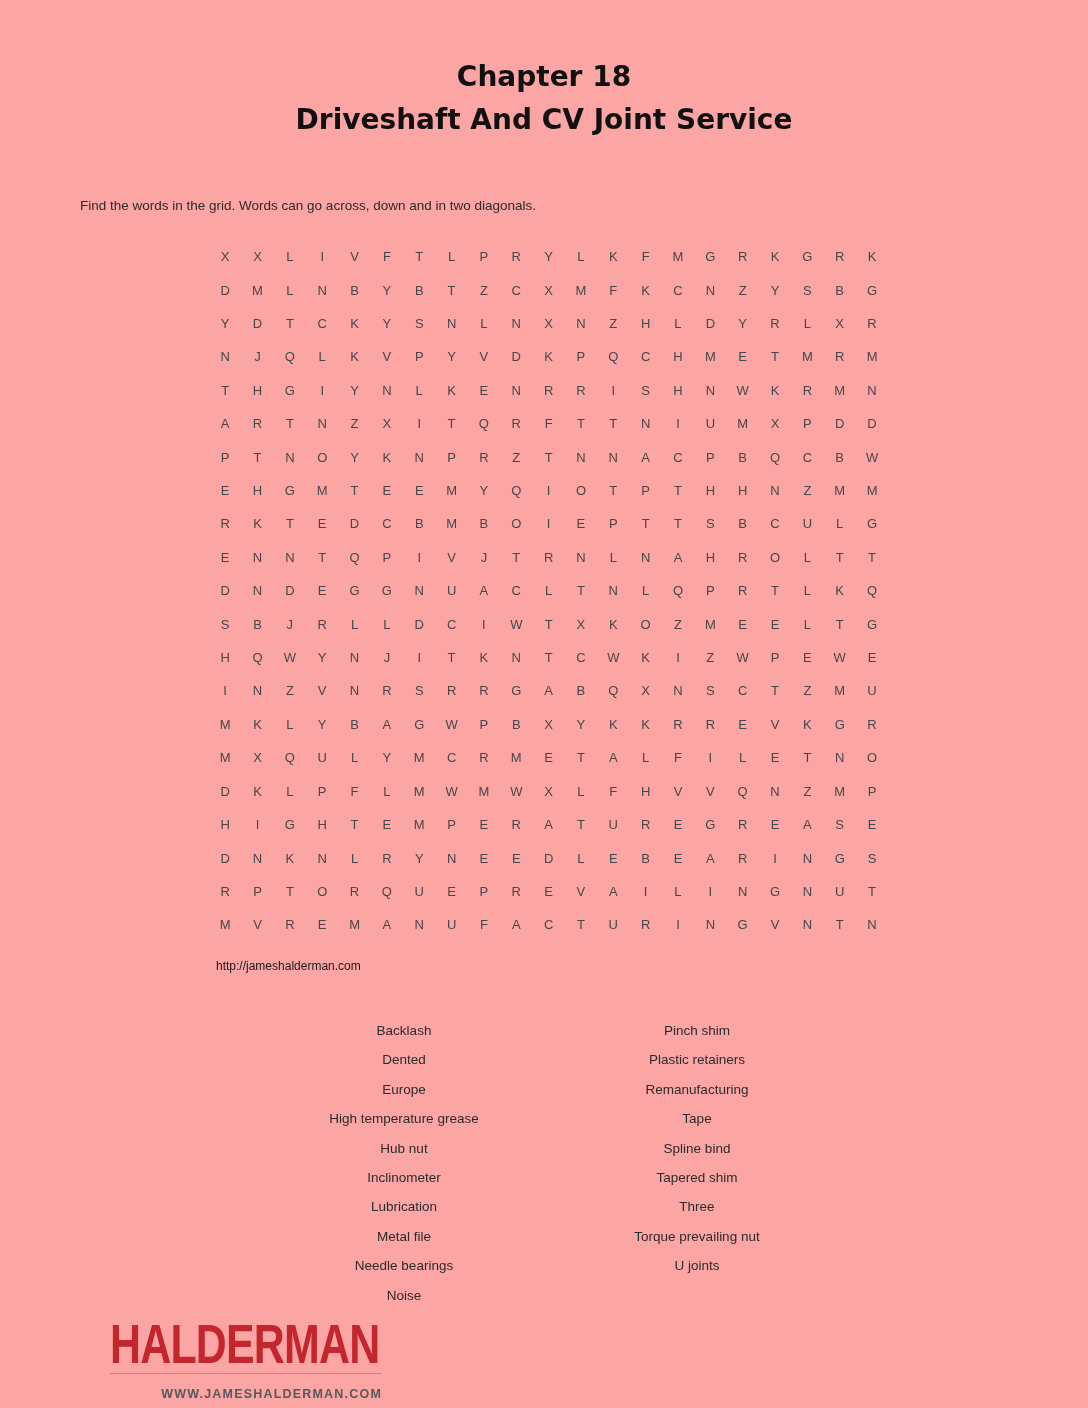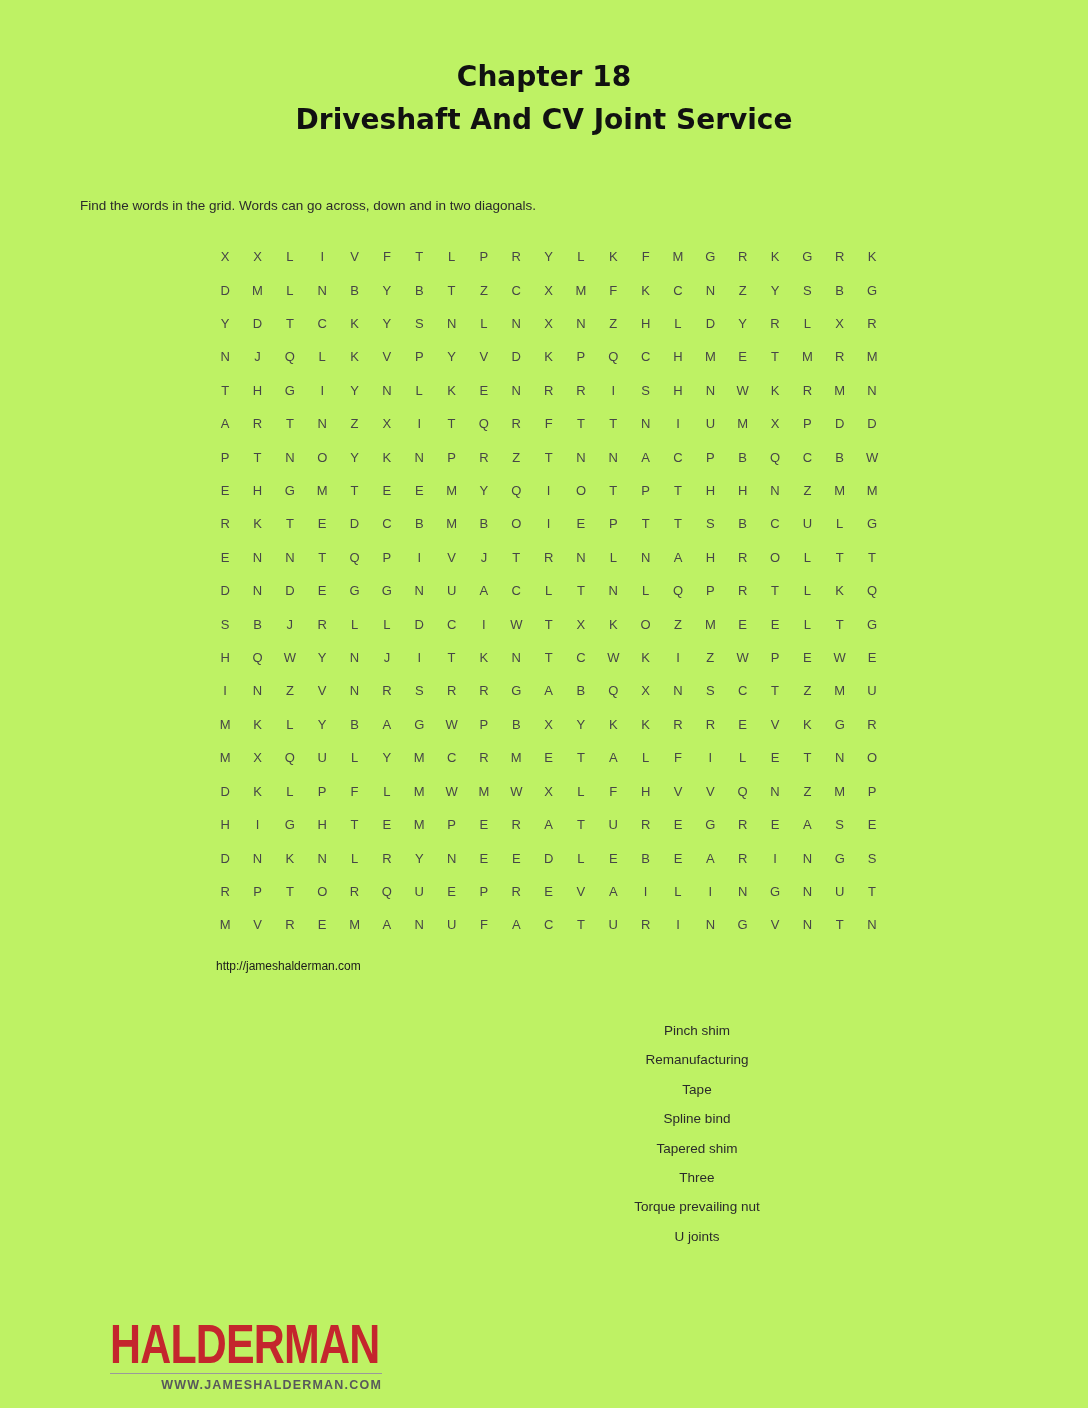--- a/index.html
+++ b/index.html
@@ -1,20 +1,20 @@
 <!DOCTYPE html>
 <html style="--logo-color: #c4262d; --logo-text-color: #58595b;"><head>
 <meta charset="utf-8">
 <style>
   html, body { margin: 0; padding: 0; background: #ffffff; }
   .page {
     position: relative;
     width: 1088px;
     height: 1408px;
-    background: #bef264;
+    background: #fca5a5;
     overflow: hidden;
     font-family: "Liberation Sans", sans-serif;
   }
   .title-block {
     position: absolute;
     top: 55px;
     left: 0;
     width: 100%;
     text-align: center;
     font-family: "DejaVu Sans", sans-serif;
@@ -85,21 +85,21 @@
     border-top: 1px solid #9a9a9a;
     margin-top: 3px;
   }
   .logo-url {
     width: 272px;
     text-align: right;
     font-size: 12.5px;
     font-weight: bold;
     letter-spacing: 1.2px;
     color: var(--logo-text-color, #58595b);
-    margin-top: 4px;
+    margin-top: 13px;
     white-space: nowrap;
   }
 </style>
 </head>
 <body>
 
 <div class="page">
 
   <div class="title-block">
     <div class="title-line">Chapter 18</div>
@@ -547,22 +547,35 @@
       <div class="grid-cell">N</div>
       <div class="grid-cell">G</div>
       <div class="grid-cell">V</div>
       <div class="grid-cell">N</div>
       <div class="grid-cell">T</div>
       <div class="grid-cell">N</div>
     </div>
 
   <div class="grid-url">http://jameshalderman.com</div>
 
+  <div class="words words-left">
+      <div class="word-item">Backlash</div>
+      <div class="word-item">Dented</div>
+      <div class="word-item">Europe</div>
+      <div class="word-item">High temperature grease</div>
+      <div class="word-item">Hub nut</div>
+      <div class="word-item">Inclinometer</div>
+      <div class="word-item">Lubrication</div>
+      <div class="word-item">Metal file</div>
+      <div class="word-item">Needle bearings</div>
+      <div class="word-item">Noise</div>
+    </div>
   <div class="words words-right">
       <div class="word-item">Pinch shim</div>
+      <div class="word-item">Plastic retainers</div>
       <div class="word-item">Remanufacturing</div>
       <div class="word-item">Tape</div>
       <div class="word-item">Spline bind</div>
       <div class="word-item">Tapered shim</div>
       <div class="word-item">Three</div>
       <div class="word-item">Torque prevailing nut</div>
       <div class="word-item">U joints</div>
     </div>
 
   <div class="footer">

